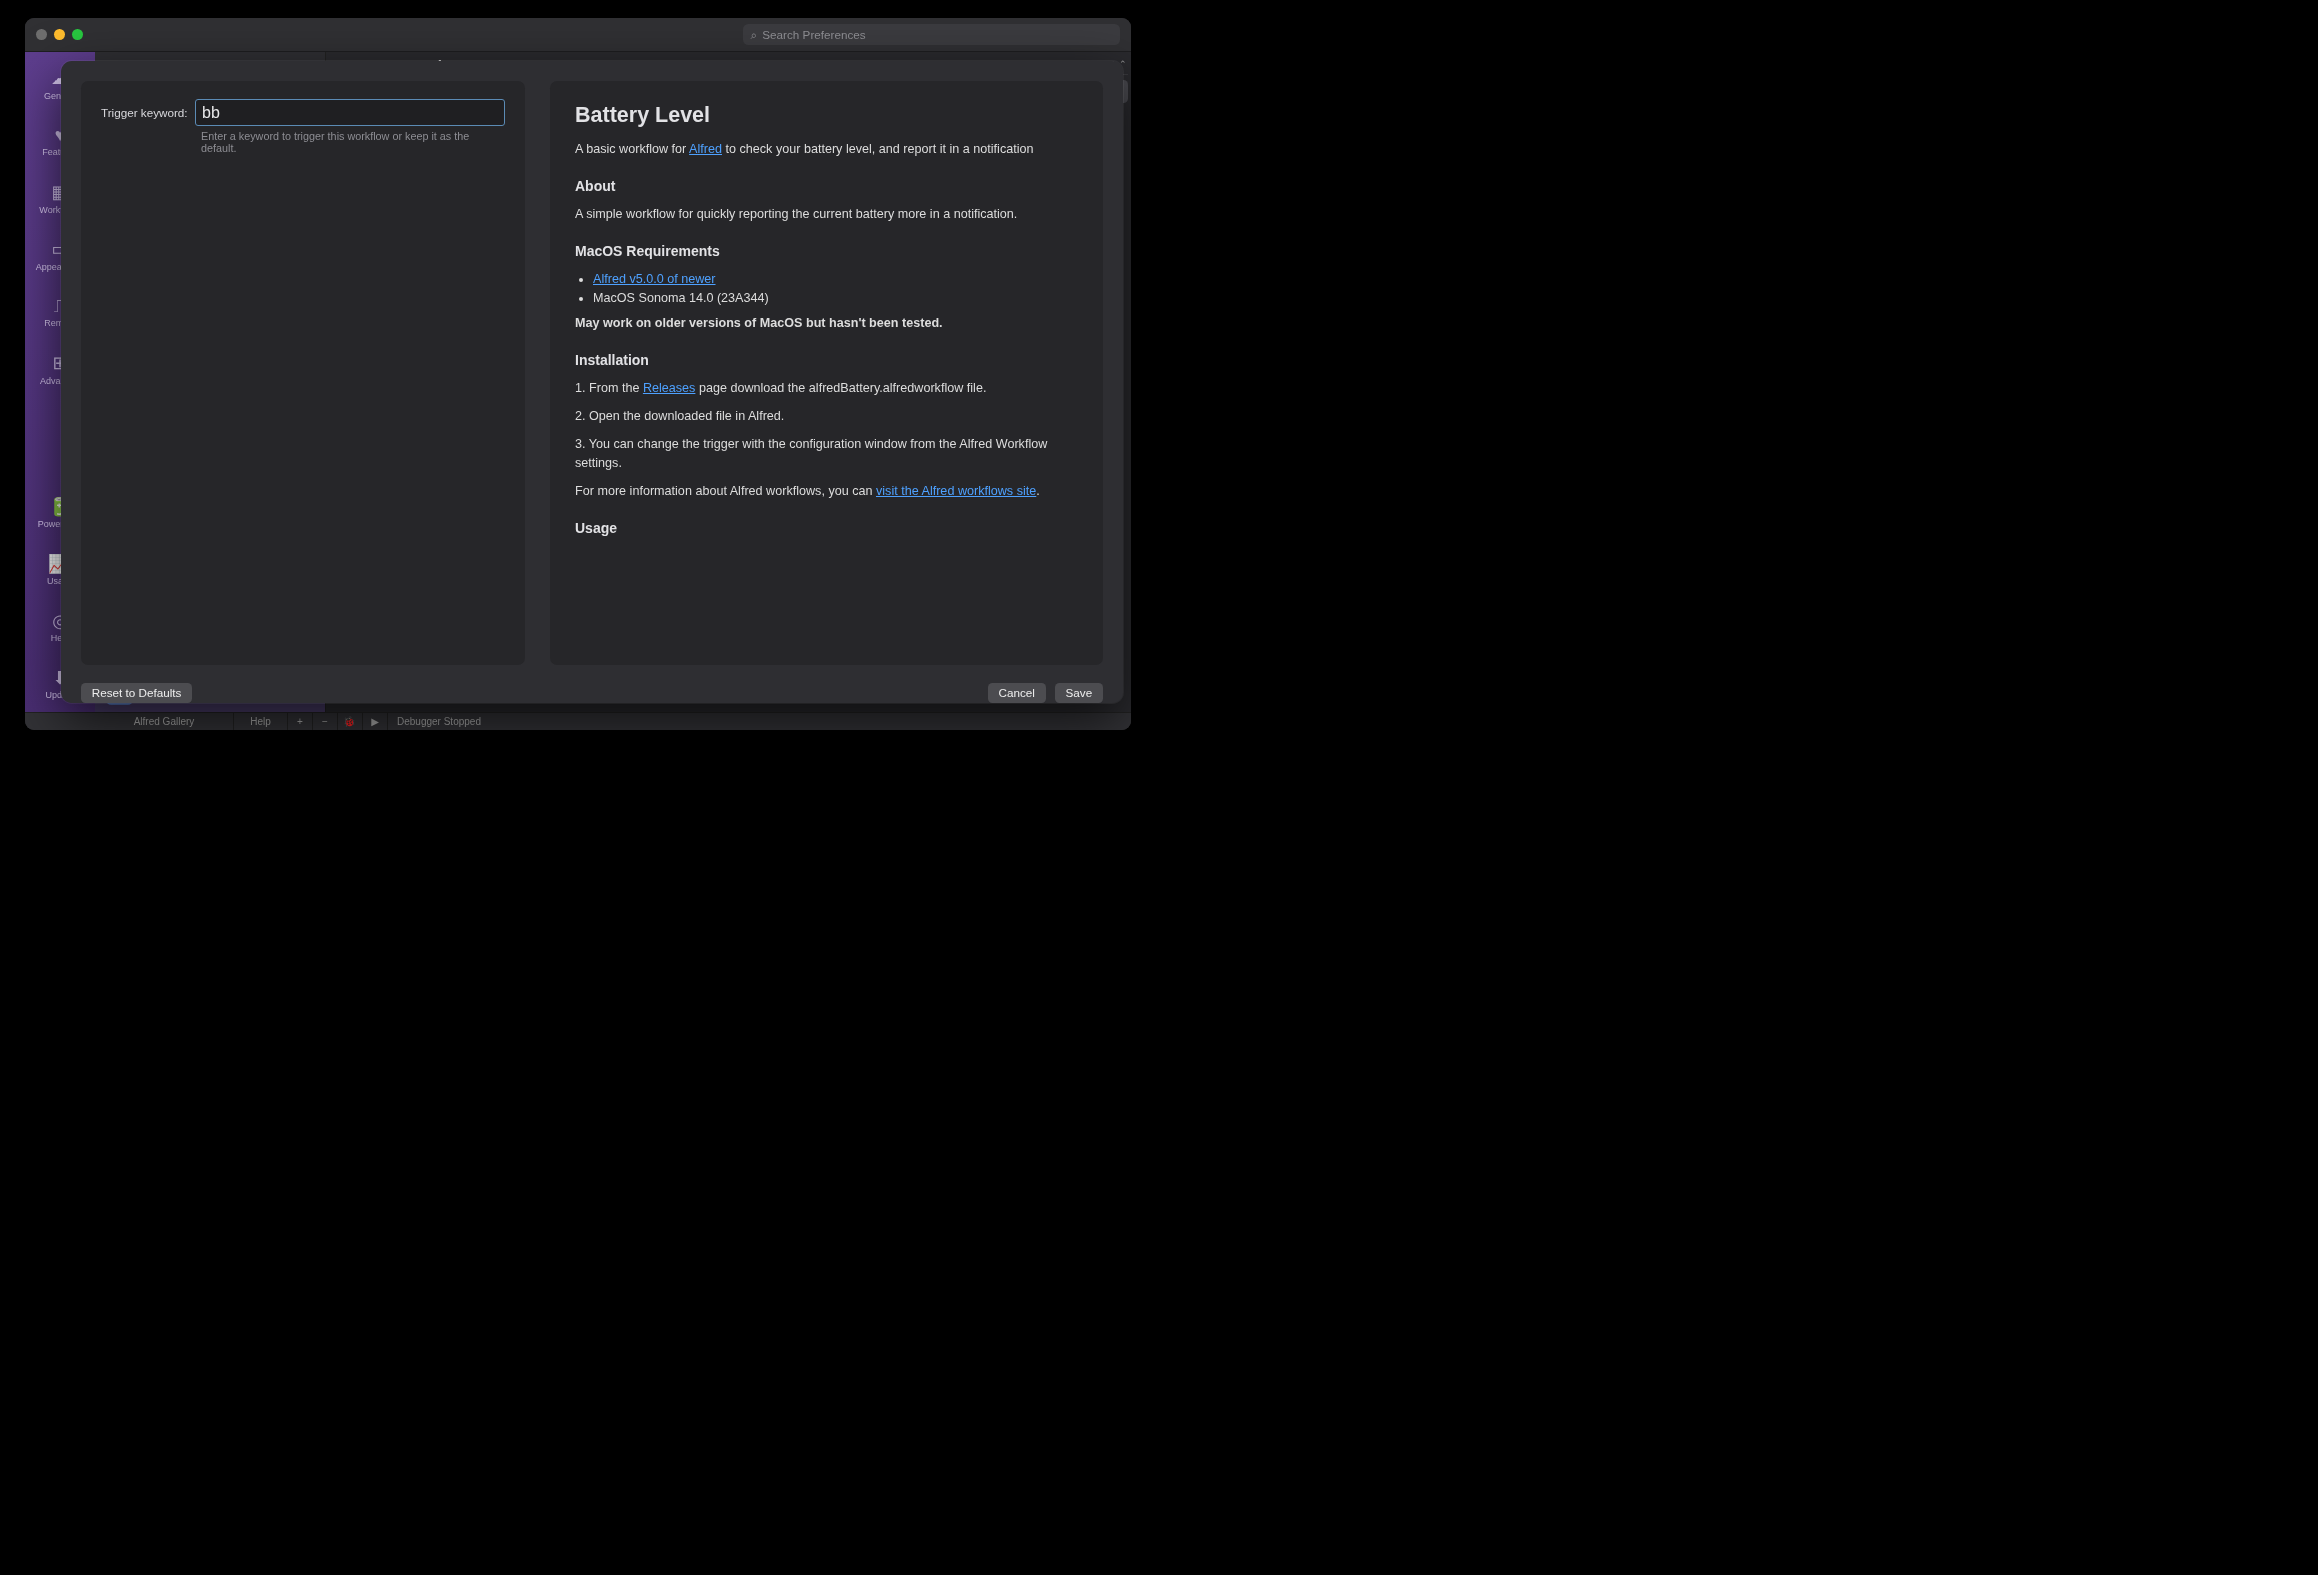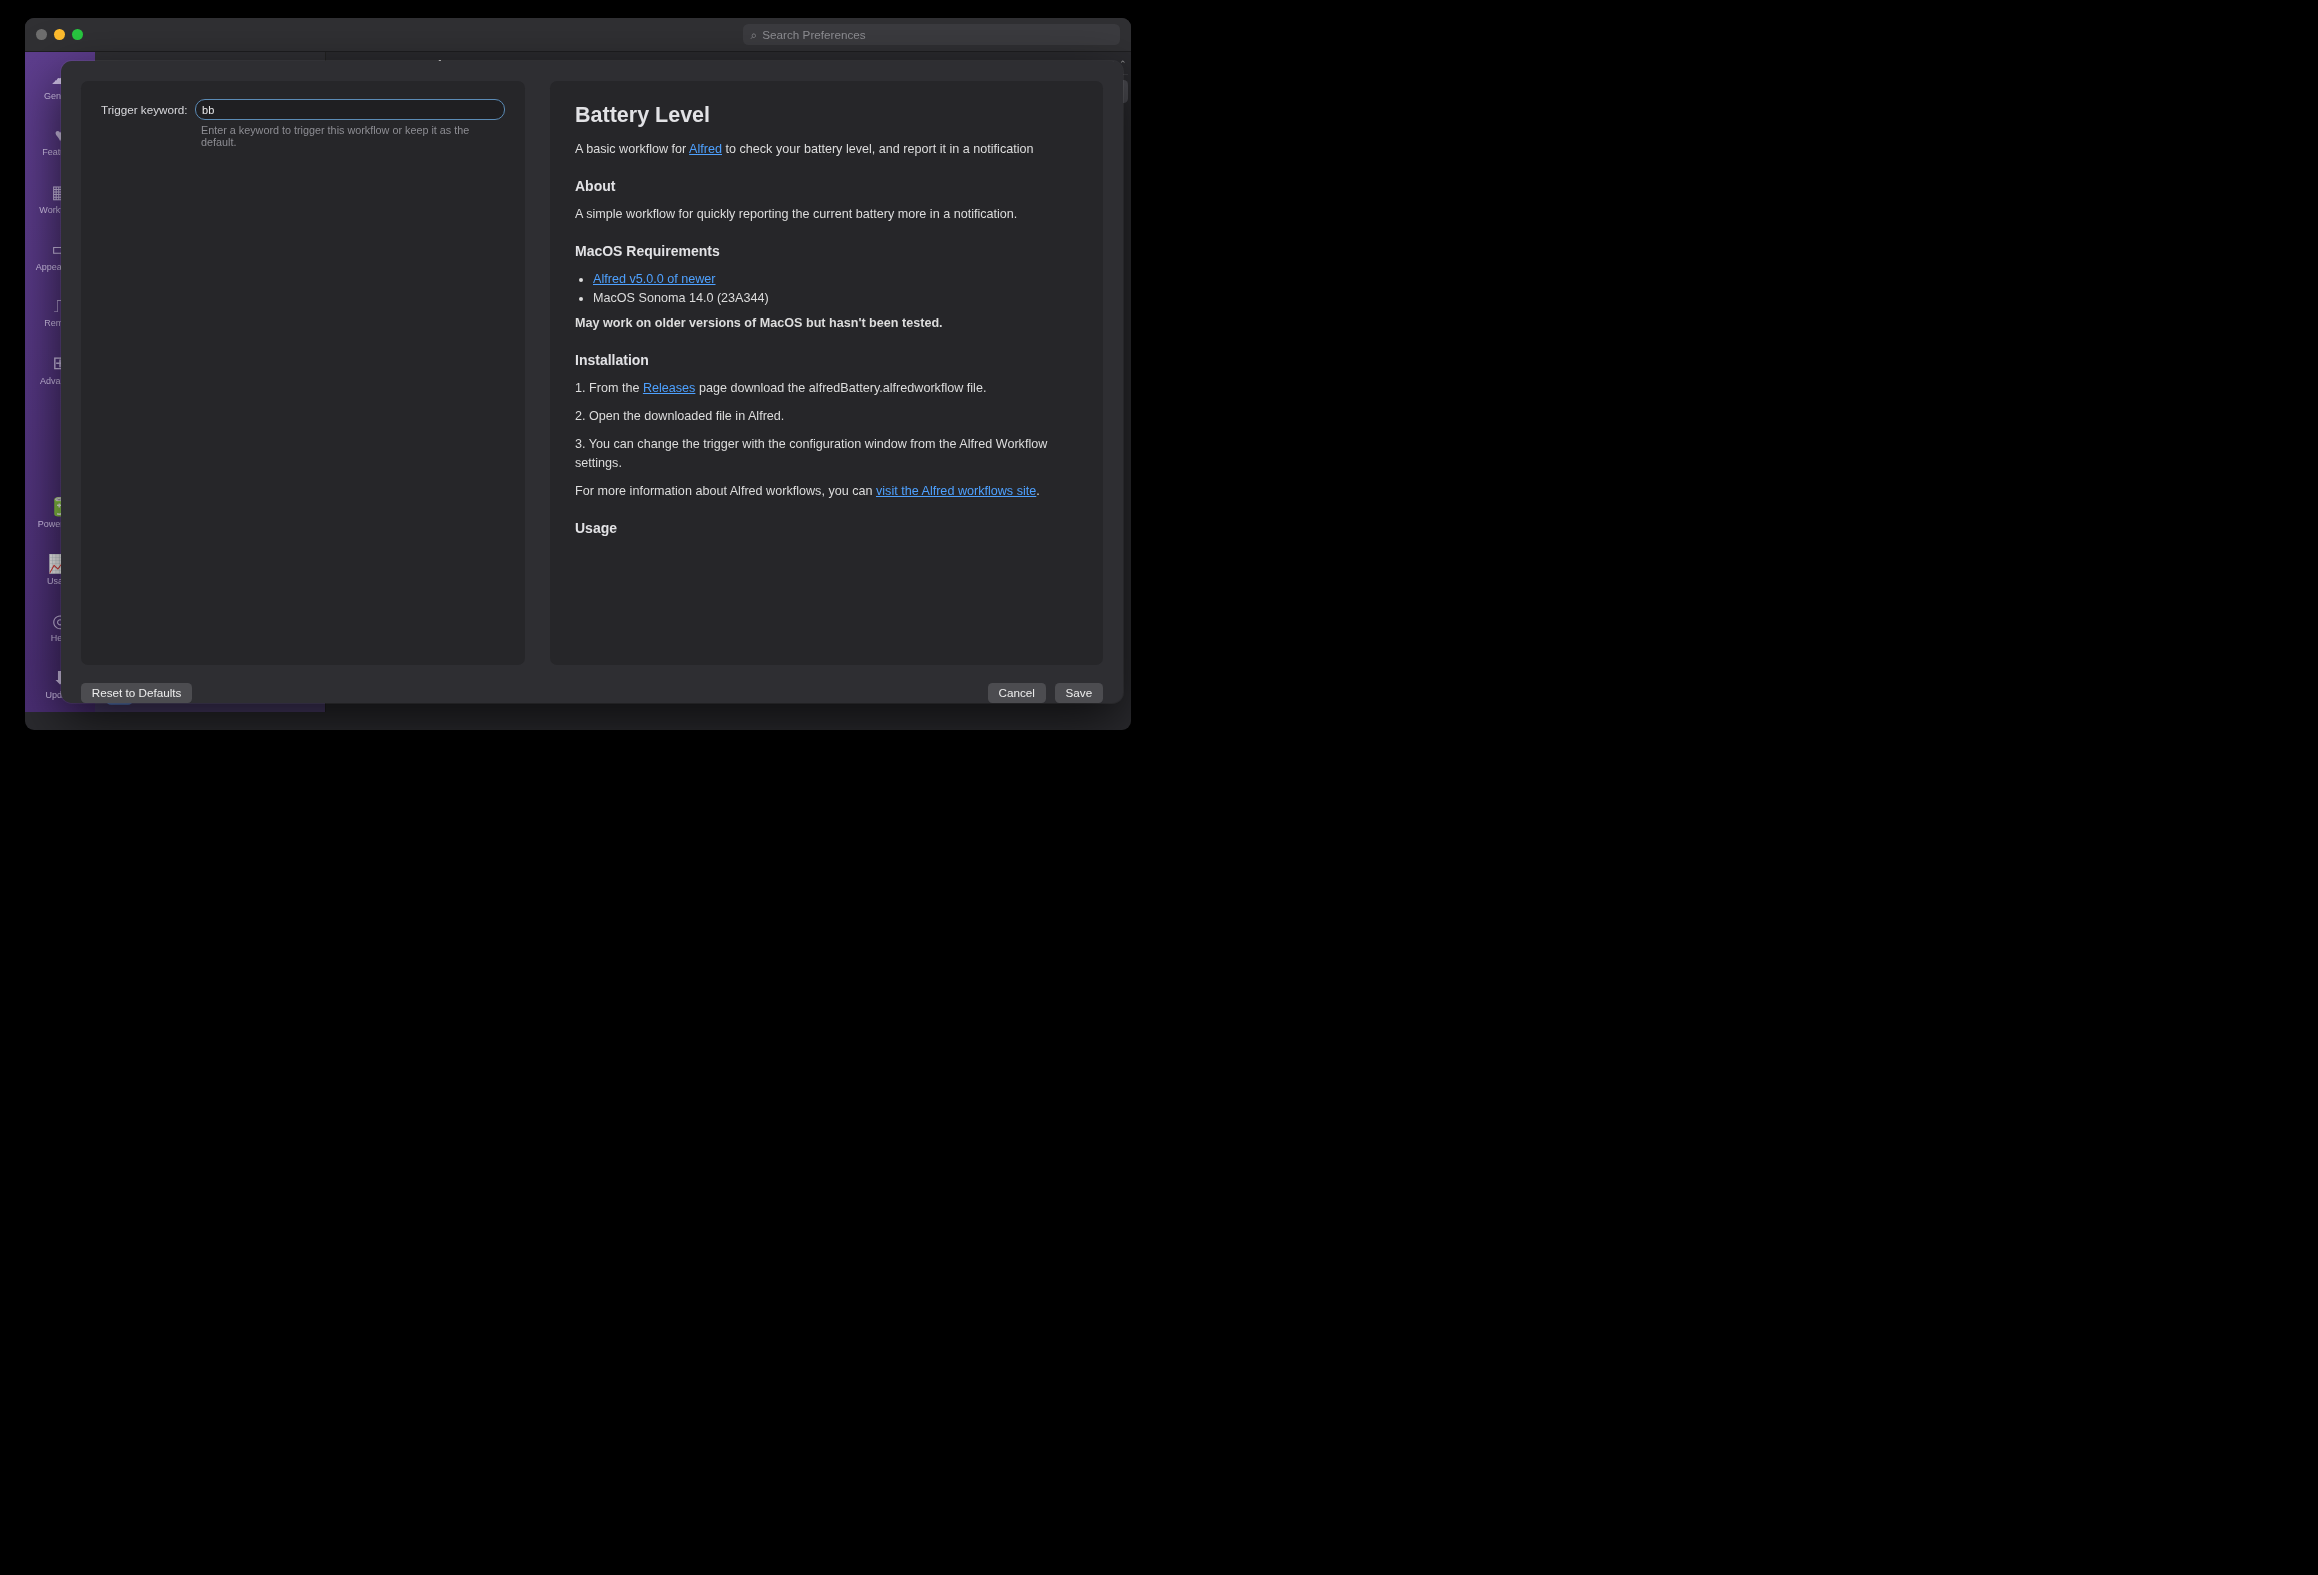--- a/index.html
+++ b/index.html
@@ -211,23 +211,23 @@
   }
   .formrow label {
     color: #d8d8dc;
     font-size: 11.7px;
     white-space: nowrap;
   }
   .formrow input {
     flex: 1;
     background: #1f1f22;
     border: 1.8px solid #5b8bb5;
-    border-radius: 10px;
+    border-radius: 3px;
     color: #e8e8ea;
-    font-size: 11px;
+    font-size: 16px;
     padding: 3.6px 6.3px;
     outline: none;
   }
   .hint {
     margin-left: 100px;
     color: #8d8d93;
     font-size: 10.8px;
   }
 
   .pane.right h1 { font-size: 21.5px; font-weight: 700; margin-bottom: 12.6px; }
@@ -370,20 +370,30 @@
           <span class="rect-icon"></span>
         </div>
       <div class="rail-item">
           <span class="rect-icon"></span>
         </div>
       <div class="rail-item">
           <span class="rect-icon"></span>
         </div>
     </div>
 
+    <div class="bottombar">
+      <div style="width:70px;"></div>
+      <div class="seg" style="width:139px; justify-content:center;">Alfred Gallery</div>
+      <div class="seg btn" style="width:54px;">Help</div>
+      <div class="seg btn">+</div>
+      <div class="seg btn">−</div>
+      <div class="seg btn">🐞</div>
+      <div class="seg btn">▶</div>
+      <div class="seg" style="border-right:none;">Debugger Stopped</div>
+    </div>
 
     <div class="modal">
       <div class="modal-body">
         <div class="pane left">
           <div class="formrow">
             <label>Trigger keyword:</label>
             <input type="text" value="bb" style="">
           </div>
           <div class="hint">Enter a keyword to trigger this workflow or keep it as the default.</div>
         </div>

